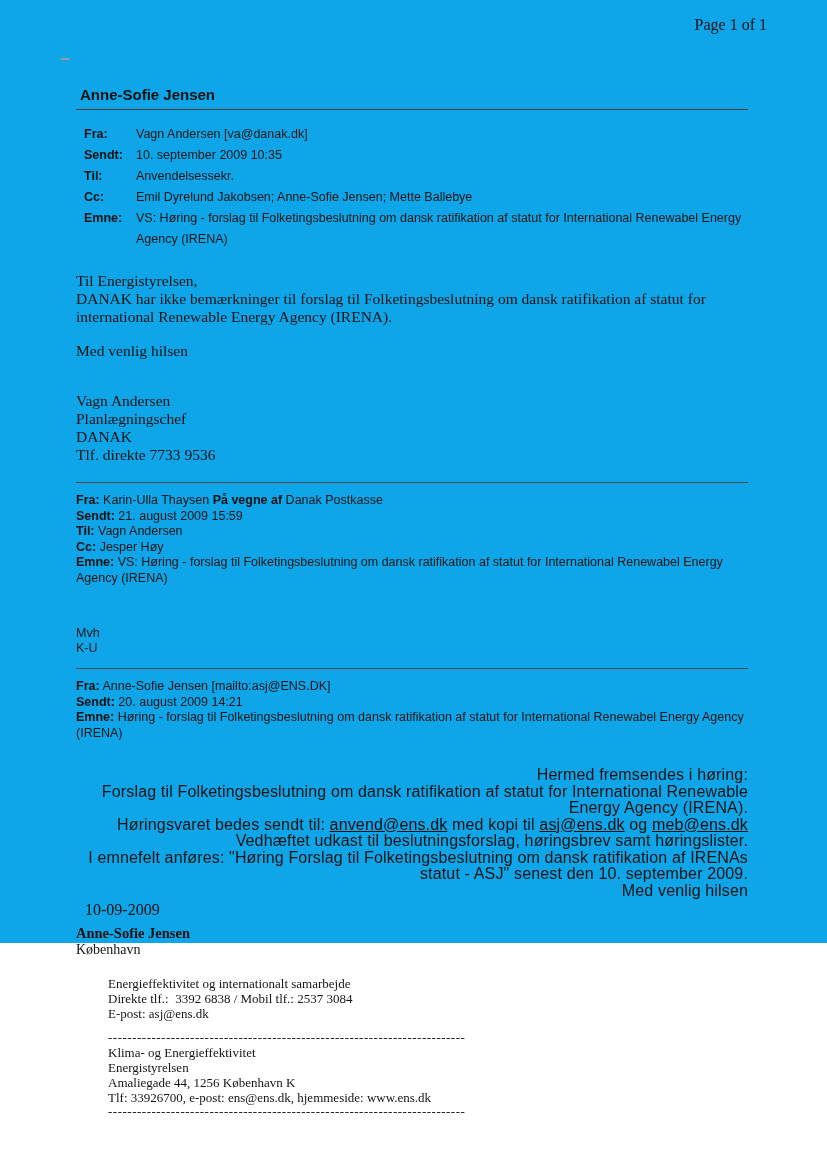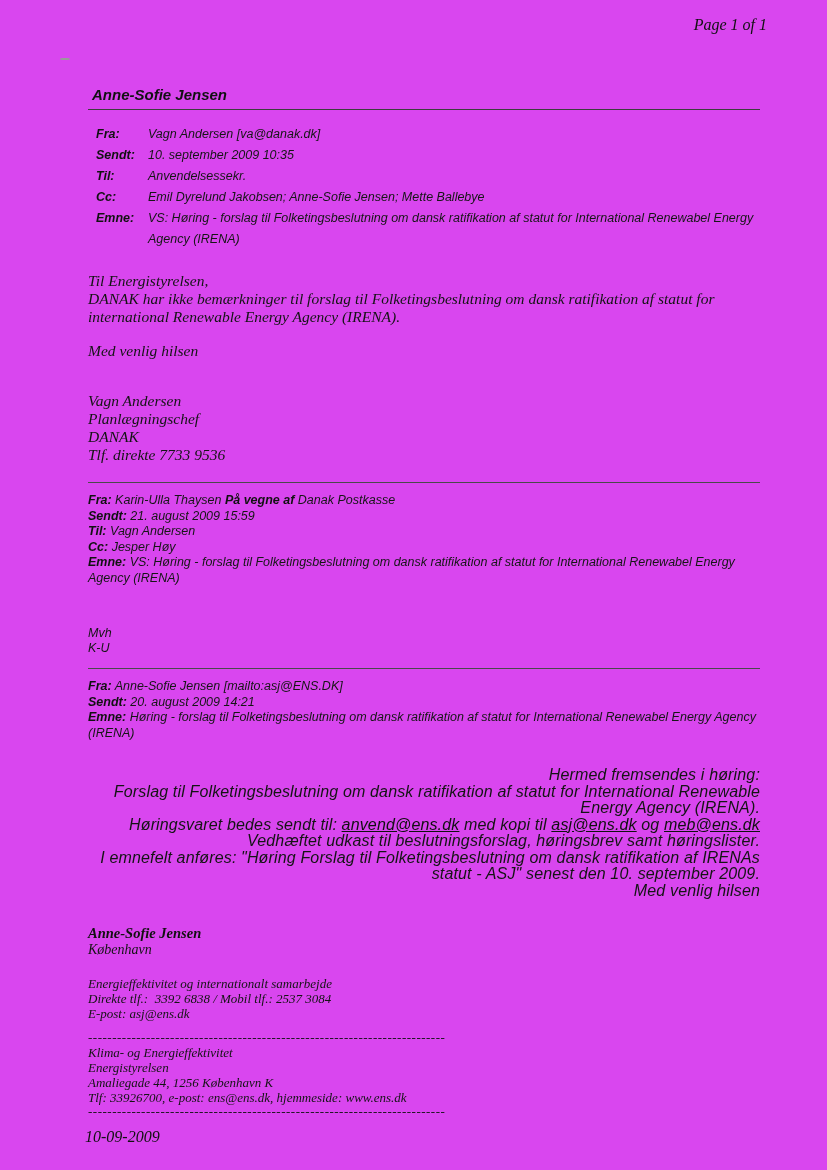--- a/index.html
+++ b/index.html
@@ -8,44 +8,43 @@
     width: 827px;
     height: 1170px;
     position: relative;
     font-family: "Liberation Sans", sans-serif;
     color: #1c1c1c;
     overflow: hidden;
   }
   .page {
     position: relative;
     width: 827px;
-    height: 1170px;
-    background: #d946ef;
-    font-style: italic;
+    height: 943px;
+    background: #0ea5e9;
   }
   .page-number {
     position: absolute;
     top: 16px;
     right: 60px;
     font-family: "Liberation Serif", serif;
     font-size: 16px;
     color: #111;
   }
   .scan-artifact {
     position: absolute;
     left: 60px;
     top: 58px;
     width: 10px;
     height: 2px;
     border-top: 2px solid #9a9a9a;
     border-radius: 50% / 100%;
   }
   .content {
     position: absolute;
-    left: 88px;
+    left: 76px;
     top: 0;
     width: 672px;
   }
   
   .msg-title {
     margin-top: 86px;
     font-size: 15px;
     font-weight: bold;
     color: #111;
     padding-left: 4px;
@@ -126,20 +125,21 @@
     font-family: "Liberation Serif", serif;
     font-size: 14px;
     color: #141414;
   }
   .sig-block {
     margin-top: 18px;
     font-family: "Liberation Serif", serif;
     font-size: 13px;
     line-height: 15px;
     color: #141414;
+    margin-left: 32px;
   }
   .sig-block div { white-space: pre-wrap; }
   .dash-divider {
     font-family: "Liberation Serif", serif;
     font-size: 13px;
     line-height: 14px;
     letter-spacing: 0.5px;
     color: #141414;
     white-space: nowrap;
     overflow: hidden;

